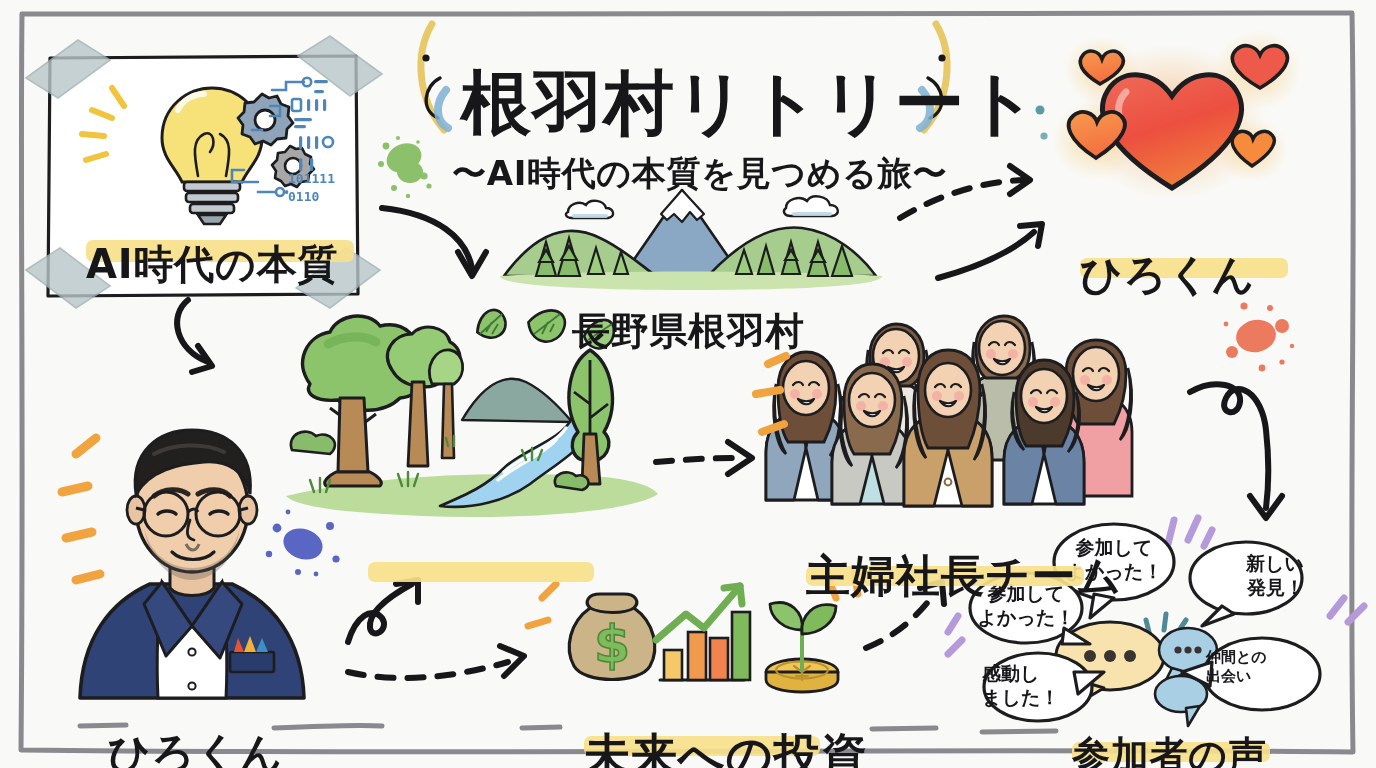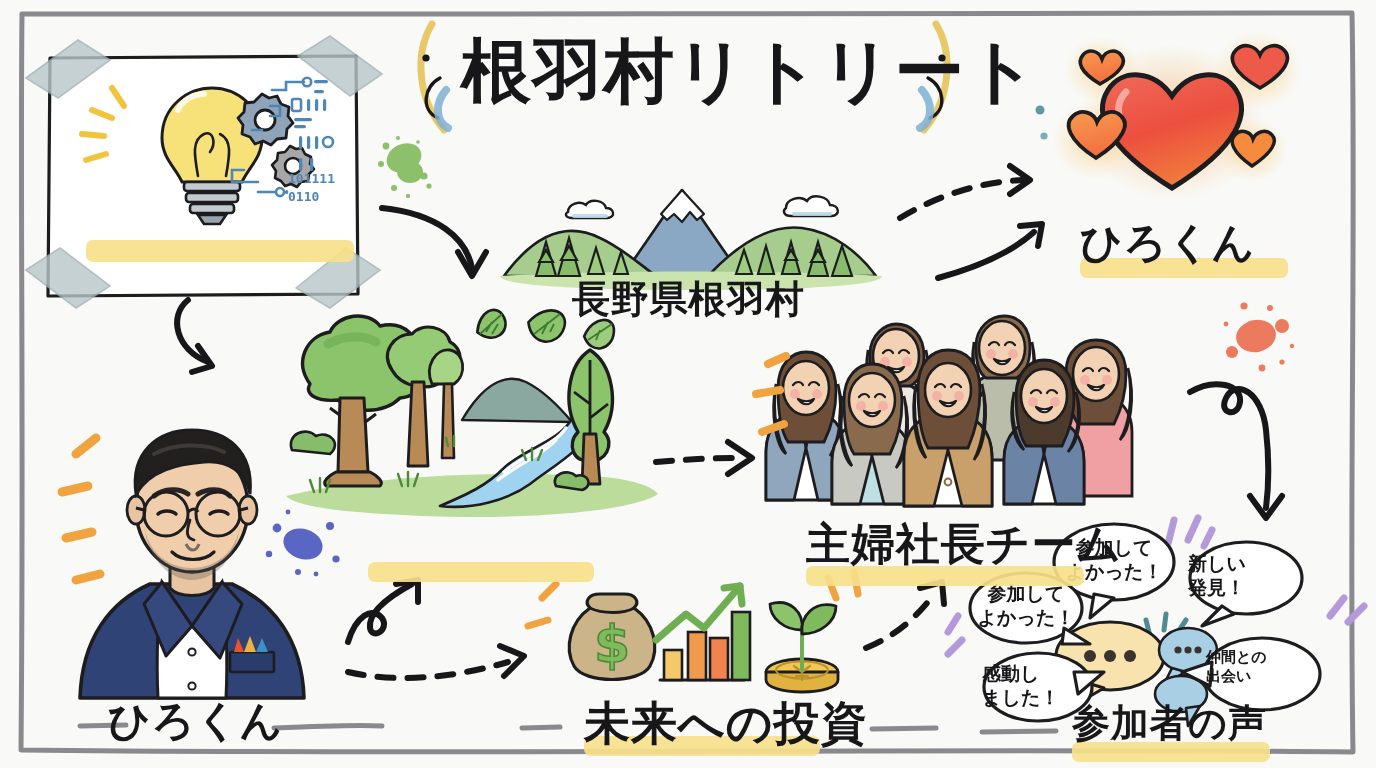--- a/index.html
+++ b/index.html
@@ -13,20 +13,21 @@
   #stage{position:absolute;inset:0;width:1376px;height:768px;}
   .abs{position:absolute;}
   .lbl{
     position:absolute;
     font-family:"DejaVu Sans","Liberation Sans",sans-serif;
     font-weight:bold;
     color:#17171a;
     white-space:nowrap;
     letter-spacing:.02em;
     z-index:30;
+    margin-top:32px;
   }
   .hl{ 
     position:absolute;
     background:#f7e08a;
     border-radius:7px;
     opacity:.92;
     z-index:25;
   }
   svg{overflow:visible;display:block;}
   .nosel{user-select:none;}
@@ -95,20 +96,21 @@
       <path d="M42 76 C30 90, 32 108, 44 114" stroke="#7fb2d4" stroke-width="8" opacity=".85"></path>
       <circle cx="22" cy="44" r="3.6" fill="#17171a" stroke="none"></circle>
       <path d="M532 10 C550 40, 546 86, 520 116" stroke="#e8c96a" stroke-width="7"></path>
       <path d="M524 64 C540 72, 544 96, 526 104" stroke="#17171a" stroke-width="3.4"></path>
       <path d="M518 76 C530 90, 528 108, 516 114" stroke="#7fb2d4" stroke-width="8" opacity=".85"></path>
       <circle cx="538" cy="44" r="3.6" fill="#17171a" stroke="none"></circle>
     </g>
   </svg>
 
   <div class="lbl nosel" style="left:461px;top:36px;font-size:70px;line-height:1;">根羽村リトリート</div>
+  <div class="lbl nosel" style="left:452px;top:124px;font-size:34px;line-height:1;">〜AI時代の本質を見つめる旅〜</div>
 
   <div class="abs" style="left:44px;top:52px;width:318px;height:248px;">
     <svg width="318" height="248" viewBox="0 0 318 248">
       <path d="M6 6 L312 4 L314 242 L4 244 Z" fill="#ffffff" stroke="#1d1d20" stroke-width="3.2" stroke-linejoin="round"></path>
     </svg>
 
     <svg class="abs" style="left:22px;top:20px;" width="278" height="155" viewBox="0 0 278 155">
 
       <g stroke="#f2c33c" stroke-width="6" stroke-linecap="round" fill="none">
         <path d="M26 38 L46 46"></path>
@@ -181,20 +183,21 @@
     </svg>
     <svg class="abs" style="left:-22px;top:196px;" width="92" height="64">
       <path d="M4 22 L38 0 L88 38 L54 60 Z" fill="#b9c6c9" opacity=".8" stroke="#9fb0b4" stroke-width="1.6"></path>
     </svg>
     <svg class="abs" style="left:244px;top:194px;" width="96" height="66">
       <path d="M8 42 L58 2 L92 24 L42 62 Z" fill="#b9c6c9" opacity=".8" stroke="#9fb0b4" stroke-width="1.6"></path>
     </svg>
   </div>
 
   <div class="hl" style="left:86px;top:240px;width:268px;height:22px;"></div>
+  <div class="lbl nosel" style="left:86px;top:212px;font-size:40px;line-height:1;">AI時代の本質</div>
 
   <div class="abs" style="left:496px;top:170px;width:390px;height:145px;">
     <svg width="390" height="130" viewBox="0 0 390 130">
 
       <g stroke="#1d1d20" stroke-width="2.4" fill="#ffffff">
         <path d="M72 42 C72 34, 84 30, 90 35 C94 28, 108 30, 110 38 C118 38, 120 47, 112 48 L76 48 C70 48, 68 44, 72 42 Z"></path>
         <path d="M290 38 C290 29, 304 25, 311 31 C316 23, 332 26, 334 35 C343 35, 345 45, 336 46 L295 46 C288 46, 286 41, 290 38 Z"></path>
       </g>
       <g fill="#bcd8e8" opacity=".9">
         <rect x="76" y="44" width="36" height="4" rx="2"></rect>
@@ -593,21 +596,21 @@
         <div>参加して</div>
         <div>よかった！</div>
       </div>
     </div>
 
     <div class="abs" style="left:242px;top:22px;width:116px;height:84px;">
       <svg class="abs" style="left:0;top:0;" width="116" height="96">
         <ellipse cx="58" cy="38" rx="56" ry="36" fill="#ffffff" stroke="#1d1d20" stroke-width="3.2"></ellipse>
         <path d="M34 66 L14 86 L46 74 Z" fill="#ffffff" stroke="#1d1d20" stroke-width="3.2" stroke-linejoin="round"></path>
       </svg>
-      <div class="abs nosel" style="left:0;top:12px;width:116px;text-align:left;font-size:19px;font-weight:bold;color:#17171a;line-height:1.25;">
+      <div class="abs nosel" style="left:0;top:12px;width:116px;text-align:right;font-size:19px;font-weight:bold;color:#17171a;line-height:1.25;">
         <div>新しい</div>
         <div>発見！</div>
       </div>
     </div>
 
     <div class="abs" style="left:22px;top:52px;width:118px;height:84px;">
       <svg class="abs" style="left:0;top:0;" width="126" height="92">
         <ellipse cx="58" cy="38" rx="56" ry="35" fill="#ffffff" stroke="#1d1d20" stroke-width="3.2"></ellipse>
         <path d="M96 58 L122 74 L94 74 Z" fill="#ffffff" stroke="#1d1d20" stroke-width="3.2" stroke-linejoin="round"></path>
       </svg>

